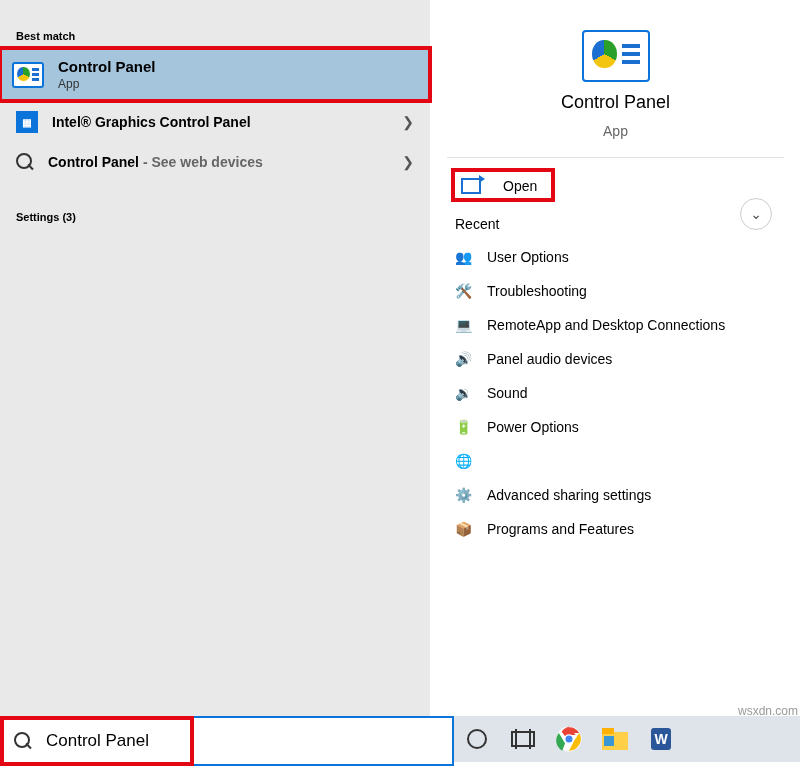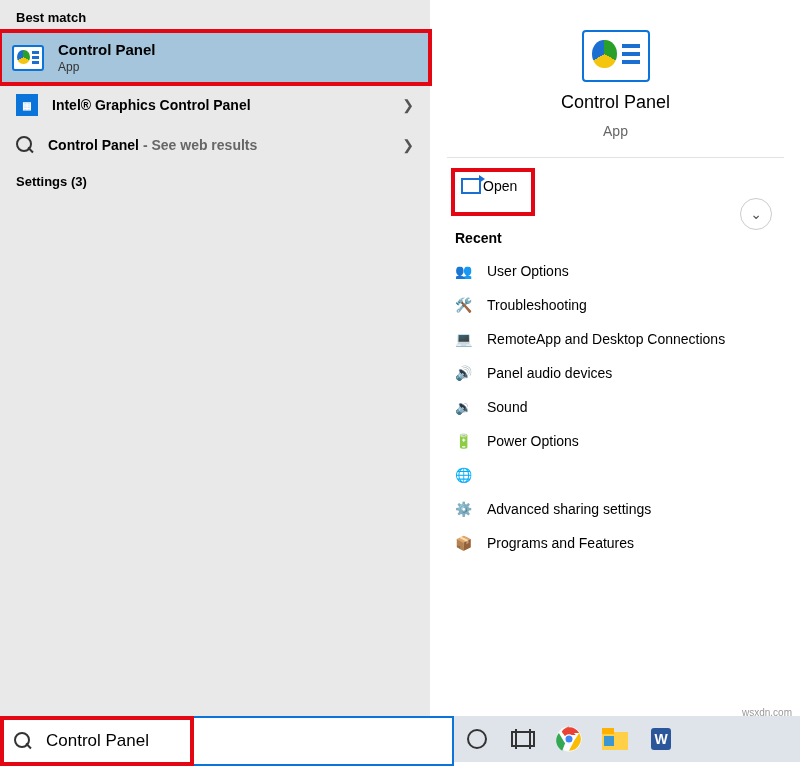--- a/index.html
+++ b/index.html
@@ -1,20 +1,20 @@
 <!DOCTYPE html>
 <html><head>
 <meta charset="utf-8">
 <style>
 html,body{margin:0;padding:0;font-family:"Segoe UI",Arial,sans-serif;font-size:14px;color:#000;background:#fff;}
 .wrap{width:800px;height:766px;display:flex;flex-direction:column;position:relative;}
 .top{flex:1;display:flex;min-height:0;}
 .left{width:430px;background:#e9e9e9;display:flex;flex-direction:column;position:relative;border-right:1px solid #fff;}
 .right{flex:1;background:#fff;display:flex;flex-direction:column;}
-.section-h{font-weight:600;font-size:13px;padding:10px 16px 6px;}
+.section-h{font-weight:600;font-size:11px;padding:10px 16px 6px;margin-top:20px;}
 .best-match{background:#a4c5dc;padding:10px 12px;display:flex;align-items:center;gap:14px;}
 .best-match .title{font-weight:600;font-size:15px;}
 .best-match .sub{font-size:12px;color:#333;margin-top:2px;}
 .hl-red{outline:4px solid #e30613;outline-offset:-2px;}
 .row{display:flex;align-items:center;padding:10px 16px;gap:14px;}
 .row .label{flex:1;font-weight:bold;}
 .row .chev{color:#555;font-size:14px;}
 .cp-icon-lg{width:64px;height:48px;background:#fff;border:2px solid #0a74da;border-radius:4px;position:relative;display:flex;align-items:center;justify-content:center;}
 .cp-icon-sm{width:28px;height:22px;background:#fff;border:2px solid #0a74da;border-radius:3px;position:relative;flex-shrink:0;}
 .cp-icon-lg::before,.cp-icon-sm::before{content:"";position:absolute;left:14%;top:16%;width:38%;height:60%;border-radius:50%;background:conic-gradient(#2aa02a 0 120deg,#f4c50e 120deg 240deg,#1b6fd0 240deg 360deg);}
@@ -23,36 +23,36 @@
 .cp-icon-sm::after{right:10%;top:22%;width:25%;height:10%;box-shadow:0 5px 0 #1b6fd0,0 10px 0 #1b6fd0;}
 .intel-ico{width:22px;height:22px;background:#0a74da;display:flex;align-items:center;justify-content:center;color:#fff;font-size:10px;font-weight:bold;flex-shrink:0;}
 .search-ico{width:18px;height:18px;position:relative;flex-shrink:0;}
 .search-ico::before{content:"";position:absolute;width:12px;height:12px;border:2px solid #333;border-radius:50%;left:0;top:0;}
 .search-ico::after{content:"";position:absolute;width:7px;height:2px;background:#333;transform:rotate(45deg);left:11px;top:13px;}
 .grey{color:#666;}
 .preview-head{display:flex;flex-direction:column;align-items:center;padding:30px 0 18px;gap:10px;}
 .preview-title{font-size:18px;}
 .divider{height:1px;background:#e2e2e2;margin:0 16px;}
 .actions{padding:14px 24px 4px;position:relative;}
-.open-box{display:inline-flex;align-items:center;gap:2px;padding:6px 14px 18px 6px;outline:4px solid #e30613;}
+.open-box{display:inline-flex;align-items:center;gap:22px;padding:6px 14px 4px 6px;outline:4px solid #e30613;}
 .open-ico{width:16px;height:12px;border:2px solid #1b6fd0;position:relative;}
 .open-ico::after{content:"";position:absolute;right:-6px;top:-5px;width:0;height:0;border-left:6px solid #1b6fd0;border-top:4px solid transparent;border-bottom:4px solid transparent;}
 .expand-btn{position:absolute;right:28px;top:40px;width:30px;height:30px;border:1px solid #ccc;border-radius:50%;display:flex;align-items:center;justify-content:center;color:#555;background:#fff;}
-.recent-h{font-weight:700;padding:14px 24px 8px;}
+.recent-h{font-weight:400;padding:14px 24px 8px;}
 .recent-list{padding:0 24px;display:flex;flex-direction:column;}
 .ritem{display:flex;align-items:center;gap:14px;padding:8px 0;}
 .rico{width:18px;height:18px;flex-shrink:0;display:flex;align-items:center;justify-content:center;font-size:14px;}
 .search-bar-wrap{height:46px;border:2px solid #0a74da;display:flex;align-items:center;padding:0 12px;margin:0;width:426px;position:relative;}
 .search-bar-hl{outline:4px solid #e30613;outline-offset:-2px;position:absolute;left:0;top:0;height:100%;width:190px;pointer-events:none;}
 .search-bar-wrap .search-ico{margin-right:12px;}
 .search-input{border:none;outline:none;font-size:17px;flex:1;background:transparent;}
 .taskbar{height:46px;background:#dfe4eb;display:flex;align-items:center;padding:0 8px;gap:16px;flex:1;}
 .tb-ico{width:30px;height:30px;display:flex;align-items:center;justify-content:center;}
 .bottom{display:flex;}
-.watermark{position:absolute;right:8px;bottom:48px;font-size:10px;color:#999;}
+.watermark{position:absolute;right:2px;bottom:48px;font-size:12px;color:#999;}
 svg{display:block;}
 </style>
 </head>
 <body>
 
 <div class="wrap">
   <div class="top">
 
     <div class="left">
       <div class="section-h">Best match</div>
@@ -68,21 +68,21 @@
         <div class="intel-ico">▦</div>
         <div class="label">
           <span>Intel® Graphics </span><b>Control Panel</b>
         </div>
         <div class="chev">❯</div>
       </div>
 
       <div class="row">
         <div class="search-ico"></div>
         <div class="label">
-          <span>Control Panel</span><span class="grey"> - See web results</span>
+          <span>Control Panel</span><span class="grey"> - See web devices</span>
         </div>
         <div class="chev">❯</div>
       </div>
 
       <div class="section-h">Settings (3)</div>
     </div>
 
     <div class="right">
       <div class="preview-head">
         <div class="cp-icon-lg"></div>

